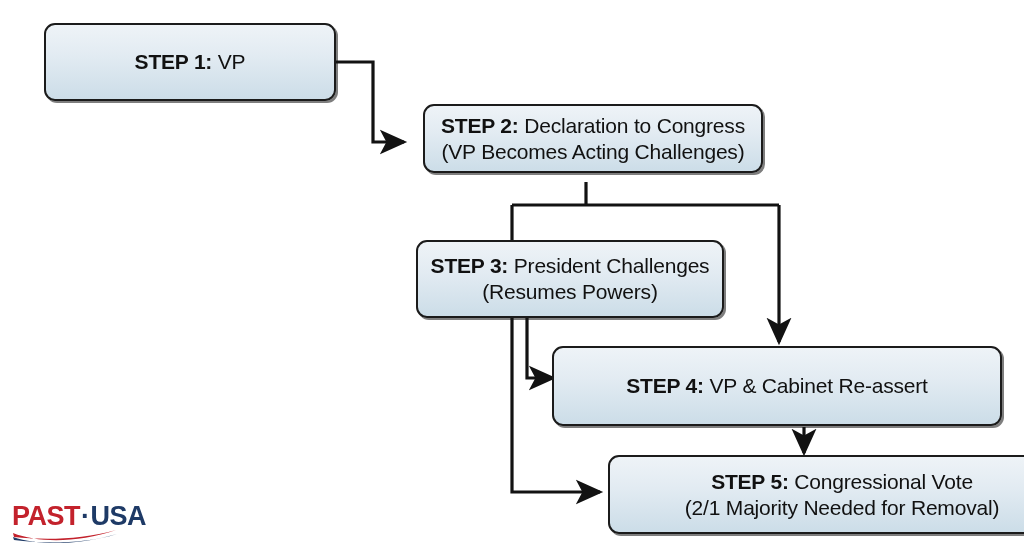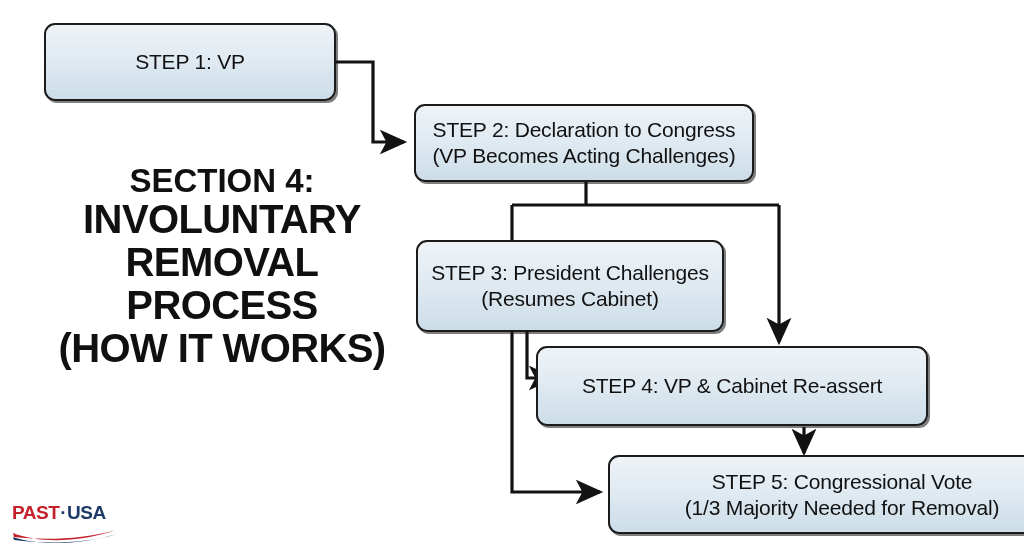--- a/index.html
+++ b/index.html
@@ -34,21 +34,21 @@
   .box-text {
     font-family: "Liberation Sans", sans-serif;
     font-size: 21px;
     line-height: 1.22;
     color: #111111;
     text-align: center;
     padding: 0 10px;
     white-space: nowrap;
     letter-spacing: -0.2px;
   }
-  .box-text .lbl { font-weight: normal; }
+  .box-text .lbl { font-weight: bold; }
 
   
   #heading {
     position: absolute;
     left: 52px;
     top: 163px;
     width: 340px;
     z-index: 3;
   }
   #heading .h-line {
@@ -79,21 +79,21 @@
     top: 503px;
     width: 110px;
     height: 44px;
     z-index: 5;
   }
   #logo .logo-text {
     position: absolute;
     left: 0; top: 0;
     font-family: "Liberation Sans", sans-serif;
     font-weight: bold;
-    font-size: 19px;
+    font-size: 27px;
     letter-spacing: -0.5px;
     line-height: 1;
     white-space: nowrap;
   }
   #logo .past { color: #c3222c; }
   #logo .dot  { color: #1e3a66; padding: 0 1px; }
   #logo .usa  { color: #1e3a66; }
   #logo svg { position: absolute; left: 0; top: 24px; }
 </style>
 </head>
@@ -127,58 +127,51 @@
 
     <g>
       <path d="M512,240 L512,492 L600,492" fill="none" stroke="#121212" stroke-width="3.2" marker-end="url(#ah)"></path>
     </g>
 
     <g>
       <path d="M804,427 L804,453" fill="none" stroke="#121212" stroke-width="3.2" marker-end="url(#ah)"></path>
     </g>
   </svg>
 
-  <div id="heading">
-    <div class="h-line small">SECTION 4:</div>
-    <div class="h-line">INVOLUNTARY</div>
-    <div class="h-line">REMOVAL</div>
-    <div class="h-line">PROCESS</div>
-    <div class="h-line">(HOW IT WORKS)</div>
-  </div>
 
   <div class="box" style="left:44px; top:23px; width:292px; height:78px;">
     <div class="box-text">
       <div><span class="lbl">STEP 1:</span><span> VP</span></div>
     </div>
   </div>
 
-  <div class="box" style="left:414px; top:104px; width:340px; height:78px;">
+  <div class="box" style="left:423px; top:104px; width:340px; height:69px;">
     <div class="box-text">
       <div><span class="lbl">STEP 2:</span><span> Declaration to Congress</span></div>
       <div>(VP Becomes Acting Challenges)</div>
     </div>
   </div>
 
-  <div class="box" style="left:416px; top:240px; width:308px; height:92px;">
+  <div class="box" style="left:416px; top:240px; width:308px; height:78px;">
     <div class="box-text">
       <div><span class="lbl">STEP 3:</span><span> President Challenges</span></div>
-      <div>(Resumes Cabinet)</div>
+      <div>(Resumes Powers)</div>
     </div>
   </div>
 
-  <div class="box" style="left:536px; top:346px; width:392px; height:80px;">
+  <div class="box" style="left:552px; top:346px; width:450px; height:80px;">
     <div class="box-text">
       <div><span class="lbl">STEP 4:</span><span> VP &amp; Cabinet Re-assert</span></div>
     </div>
   </div>
 
   <div class="box" style="left:608px; top:455px; width:468px; height:79px;">
     <div class="box-text">
       <div><span class="lbl">STEP 5:</span><span> Congressional Vote</span></div>
-      <div>(1/3 Majority Needed for Removal)</div>
+      <div>(2/1 Majority Needed for Removal)</div>
     </div>
   </div>
 
   <div id="logo">
     <div class="logo-text"><span class="past">PAST</span><span class="dot">·</span><span class="usa">USA</span></div>
     <svg width="110" height="20" viewBox="0 0 110 20">
       <path d="M1,6 C26,16 66,16 104,3 C70,13 30,13 2,10 Z" fill="#c3222c"></path>
       <path d="M1,10 C28,19 68,18 105,7 C72,17 32,17 2,13 Z" fill="#1e3a66"></path>
     </svg>
   </div>

